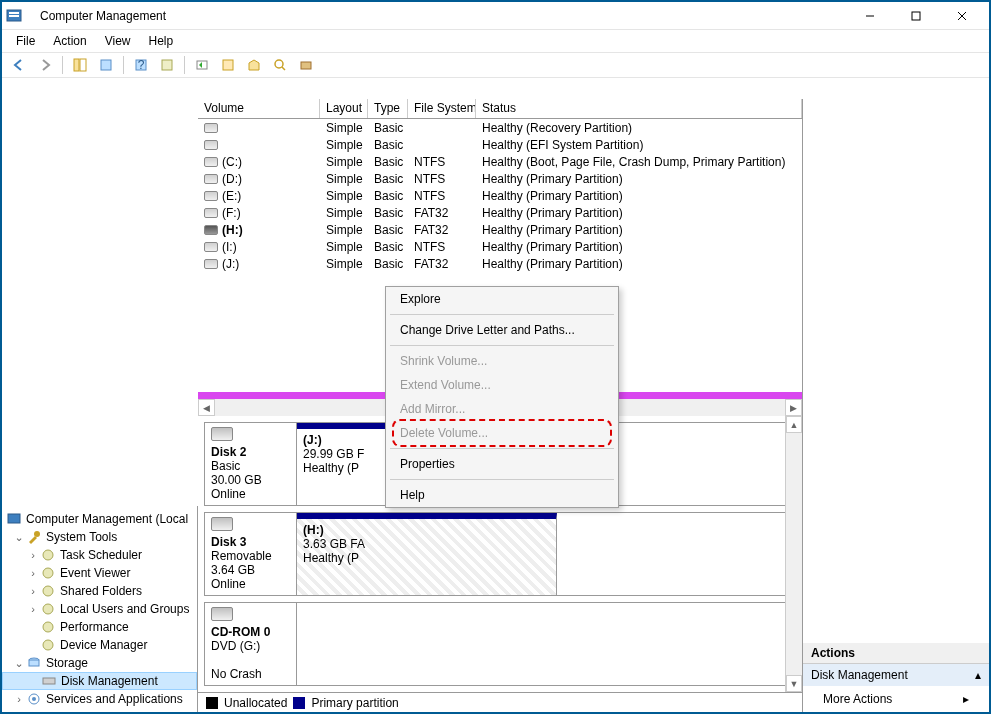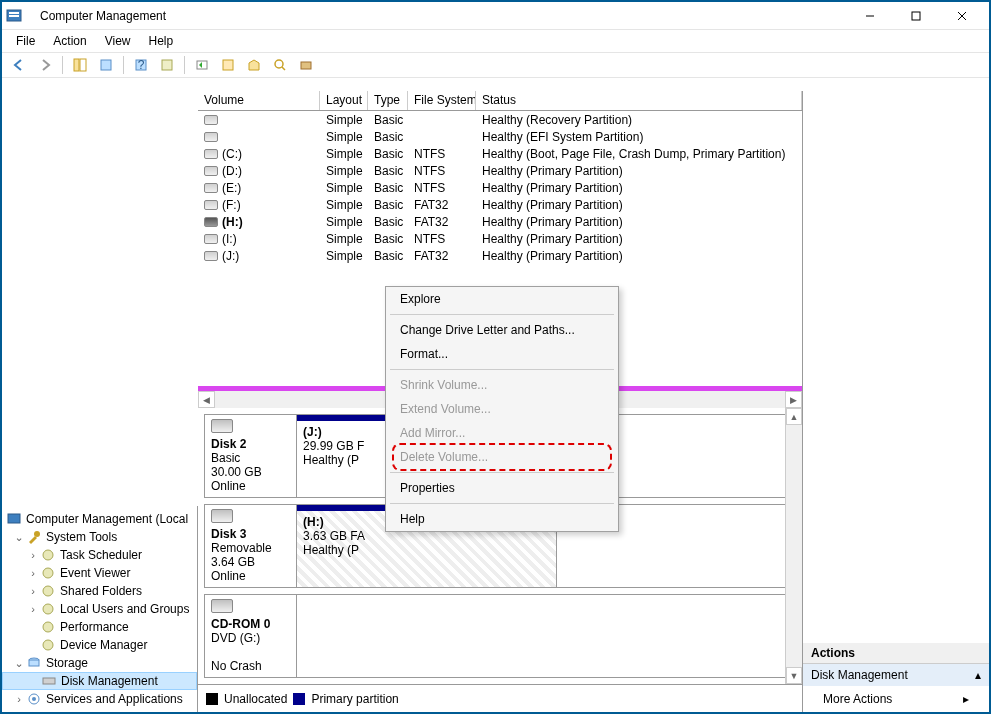--- a/index.html
+++ b/index.html
@@ -18,38 +18,38 @@
 .toolbar .sep { width: 1px; height: 18px; background: #ccc; margin: 0 2px; }
 .content { flex: 1; display: flex; min-height: 0; align-items: flex-end; }
 .tree { width: 196px; border-right: 1px solid #999; overflow: hidden; background: #fff; padding: 4px 0; }
 .tree .tr { display: flex; align-items: center; height: 18px; padding-left: 4px; white-space: nowrap; }
 .tree .caret { width: 14px; text-align: center; color: #666; font-size: 11px; }
 .tree .ticon { width: 16px; height: 16px; margin-right: 4px; display: flex; align-items: center; justify-content: center; }
 .tree .sel { background: #cce8ff; border: 1px solid #99d1ff; }
 .mid { flex: 1; display: flex; flex-direction: column; min-width: 0; border-right: 1px solid #999; }
 .vheader { height: 20px; display: flex; border-bottom: 1px solid #999; background: #fff; }
 .vheader .vh { border-right: 1px solid #ccc; padding: 2px 6px; overflow: hidden; white-space: nowrap; }
-.vlist { flex: 0 0 280px; overflow: hidden; border-bottom: 5px solid #d946ef; position: relative; }
+.vlist { flex: 0 0 280px; overflow: hidden; border-bottom: 7px solid #d946ef; position: relative; }
 .vrow { display: flex; height: 17px; align-items: center; }
 .vrow .vc { padding: 0 6px; overflow: hidden; white-space: nowrap; }
 .vrow.sel .vc.volcell { font-weight: bold; }
 .volicon { width: 14px; height: 10px; display: inline-block; background: linear-gradient(#d0d0d0,#f0f0f0); border: 1px solid #888; border-radius: 2px; margin-right: 4px; vertical-align: middle; }
 .volicon.dark { background: linear-gradient(#555,#999); }
 .hscroll { height: 17px; background: #f0f0f0; display: flex; align-items: center; }
 .hscroll .arr { width: 17px; height: 17px; display: flex; align-items: center; justify-content: center; border: 1px solid #ccc; background: #fff; font-size: 9px; color: #666; }
 .hscroll .track { flex: 1; }
 .disks { flex: 1; overflow: hidden; background: #fff; position: relative; }
 .diskrow { display: flex; margin: 6px; border: 1px solid #999; }
 .diskhead { width: 92px; padding: 4px 6px; background: #fff; border-right: 1px solid #999; font-size: 11px; }
 .diskhead .dicon { width: 22px; height: 14px; display: inline-block; background: linear-gradient(#c0c0c0,#f0f0f0); border: 1px solid #888; border-radius: 2px; margin-bottom: 2px; }
 .diskbody { flex: 1; display: flex; }
 .part { border-right: 1px solid #999; position: relative; padding: 4px 6px; font-size: 11px; overflow: hidden; white-space: nowrap; }
 .part.primary { border-top: 6px solid #00008b; }
 .part.unalloc { background: repeating-linear-gradient(45deg,#fff,#fff 4px,#ddd 4px,#ddd 8px); border-top: 6px solid #000; }
-.legend { height: 28px; border-top: 1px solid #999; display: flex; align-items: center; padding: 0 8px; gap: 6px; font-size: 11px; }
+.legend { height: 20px; border-top: 1px solid #999; display: flex; align-items: center; padding: 0 8px; gap: 6px; font-size: 11px; }
 .legend .sw { width: 12px; height: 12px; }
 .actions { width: 186px; background: #fff; }
 .actions .ahdr { background: #f0f0f0; padding: 3px 8px; font-weight: bold; border-bottom: 1px solid #ccc; margin-top: 12px; }
 .actions .agrp { background: #e4eef9; padding: 4px 8px; display: flex; justify-content: space-between; align-items: center; }
 .actions .aitem { padding: 6px 20px; display: flex; justify-content: space-between; align-items: center; }
 .ctxmenu { position: absolute; left: 385px; top: 286px; width: 234px; background: #f5f5f5; border: 1px solid #a0a0a0; box-shadow: 3px 3px 6px rgba(0,0,0,.2); z-index: 50; }
 .ctxmenu .ci { padding: 5px 14px; font-size: 12px; }
 .ctxmenu .ci.disabled { color: #999; }
 .ctxmenu .csep { height: 1px; background: #ccc; margin: 3px 4px; }
 .ctxmenu .ci.hl { position: relative; }
@@ -417,21 +417,20 @@
         <span>▸</span>
       </div>
     </div>
   </div>
 </div>
 
 <div class="ctxmenu" id="ctx">
     <div class="ci">Explore</div>
     <div class="csep"></div>
     <div class="ci">Change Drive Letter and Paths...</div>
-    <div class="ci">Format...</div>
     <div class="csep"></div>
     <div class="ci disabled">Shrink Volume...</div>
     <div class="ci disabled">Extend Volume...</div>
     <div class="ci disabled">Add Mirror...</div>
     <div class="ci disabled hl">Delete Volume...</div>
     <div class="csep"></div>
     <div class="ci">Properties</div>
     <div class="csep"></div>
     <div class="ci">Help</div>
   </div>

